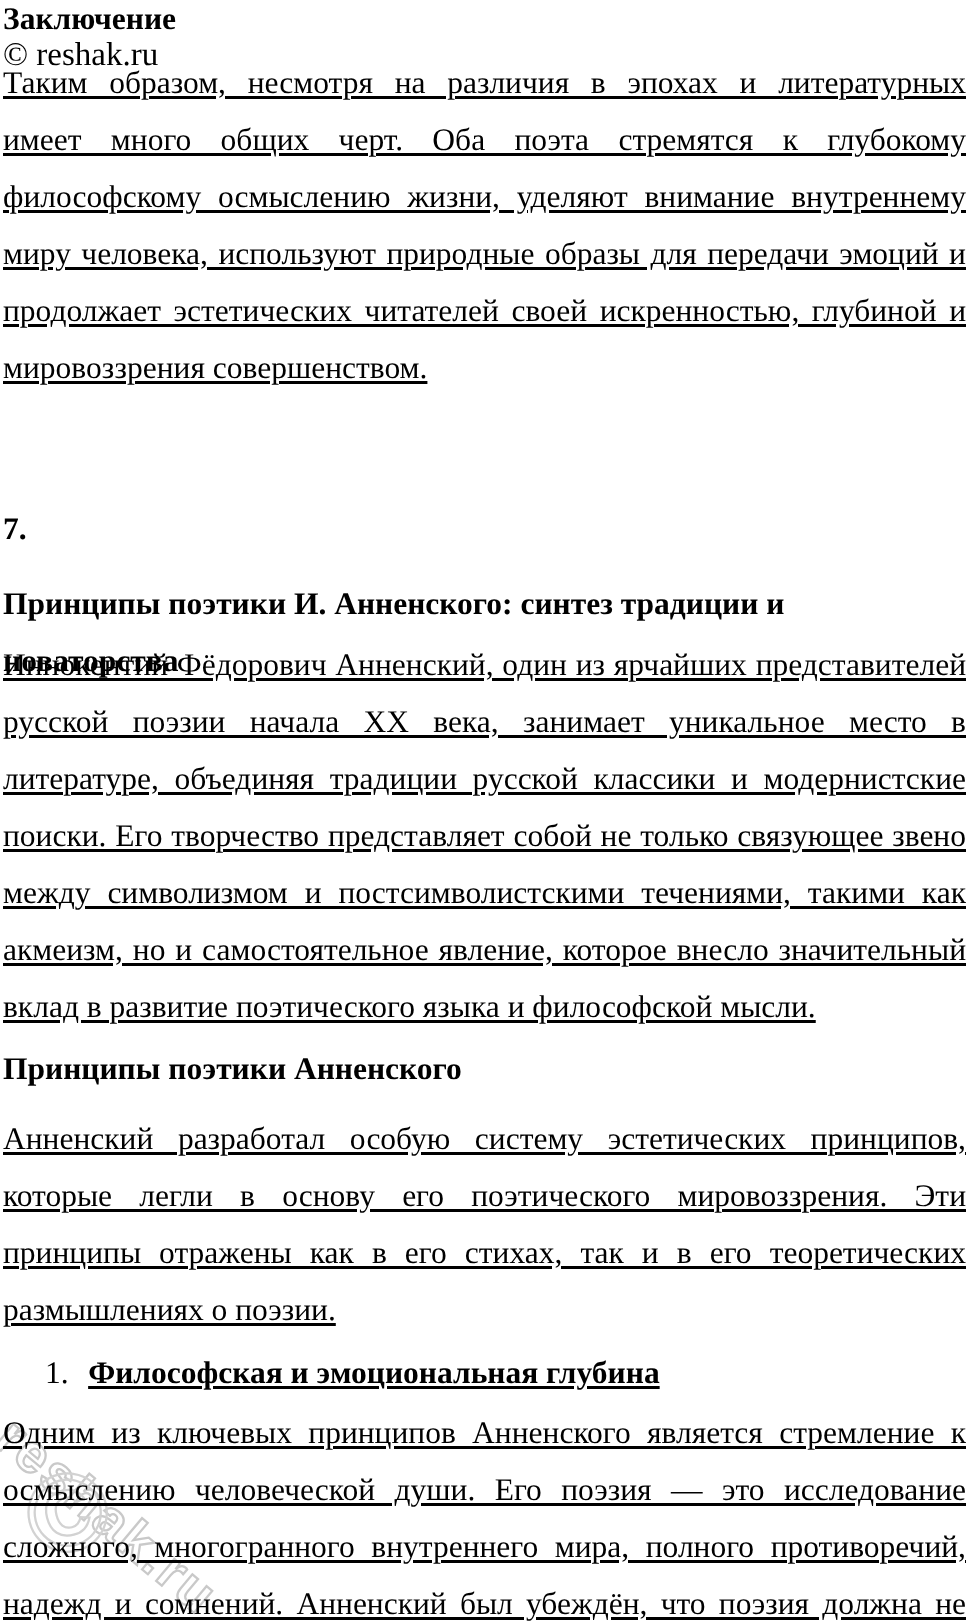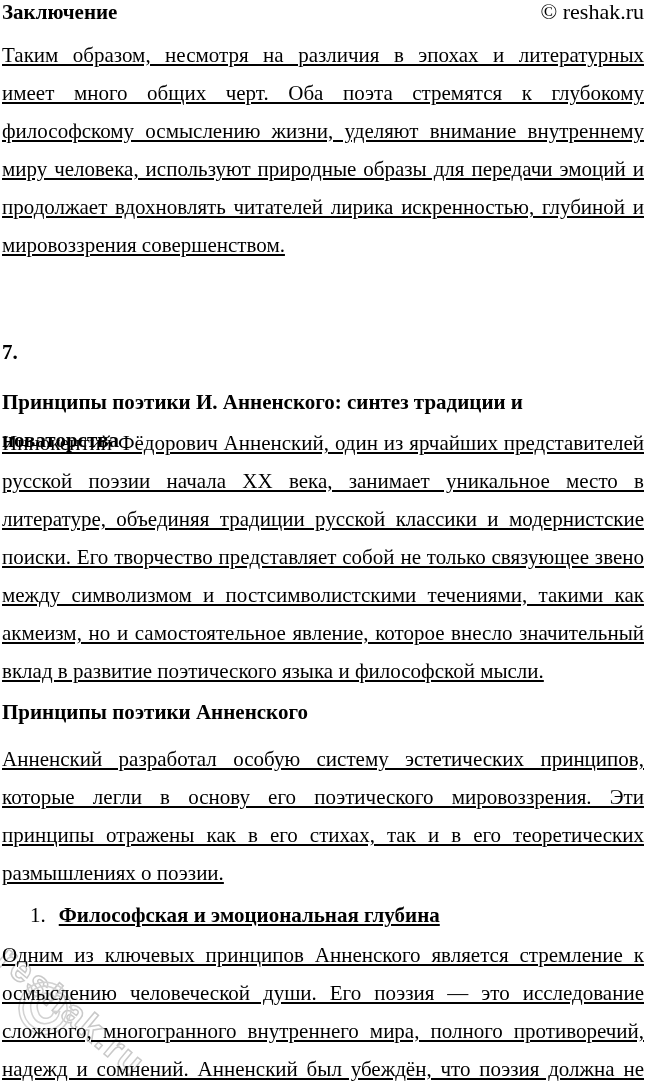--- a/index.html
+++ b/index.html
@@ -32,20 +32,21 @@
   .header-row {
     position: absolute;
     top: 0;
     left: 2px;
     right: 2px;
     display: flex;
     justify-content: space-between;
     align-items: flex-start;
     line-height: 24px;
     z-index: 1;
+    flex-direction: column;
   }
   .doc-title { font-weight: bold; font-size: 21px; }
   .copyright { font-size: 22px; }
   .bold { font-weight: bold; }
   .jline {
     text-align: justify;
     text-align-last: justify;
     height: 38px;
     overflow: hidden;
     text-decoration: underline;
@@ -111,21 +112,21 @@
   <div class="header-row">
     <span class="doc-title">Заключение</span>
     <span class="copyright">© reshak.ru</span>
   </div>
 
   <div class="sec" style="top:36px;">
       <div class="jline">Таким образом, несмотря на различия в эпохах и литературных</div>
       <div class="jline">имеет много общих черт. Оба поэта стремятся к глубокому</div>
       <div class="jline">философскому осмыслению жизни, уделяют внимание внутреннему</div>
       <div class="jline">миру человека, используют природные образы для передачи эмоций и</div>
-      <div class="jline">продолжает вдохновлять читателей лирика искренностью, глубиной и</div>
+      <div class="jline">продолжает эстетических читателей своей искренностью, глубиной и</div>
       <div class="jline last">мировоззрения совершенством.</div>
     </div>
 
   <div class="sec bold" style="top:333px;">7.</div>
 
   <div class="sec bold" style="top:383px;">Принципы поэтики И. Анненского: синтез традиции и новаторства</div>
 
   <div class="sec" style="top:424px;">
       <div class="jline">Иннокентий Фёдорович Анненский, один из ярчайших представителей</div>
       <div class="jline">русской поэзии начала XX века, занимает уникальное место в</div>

